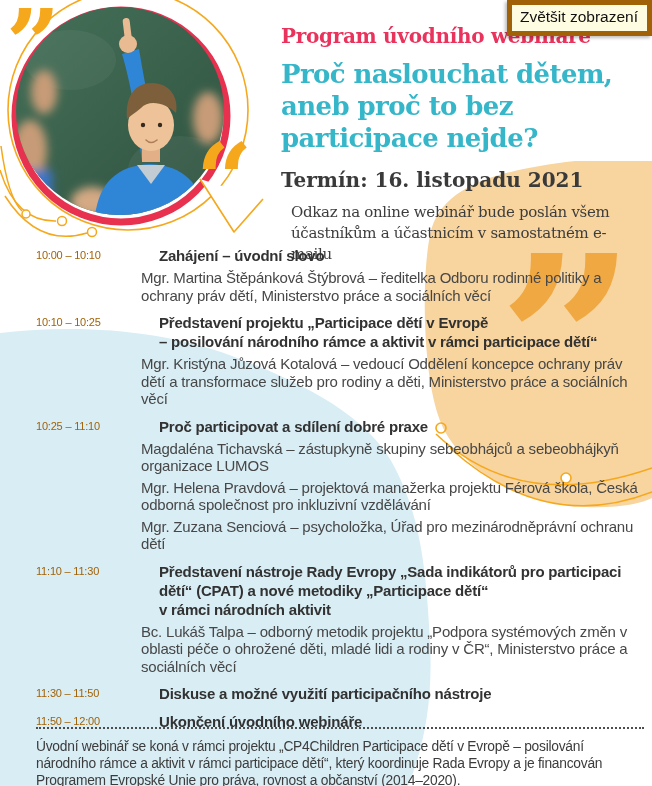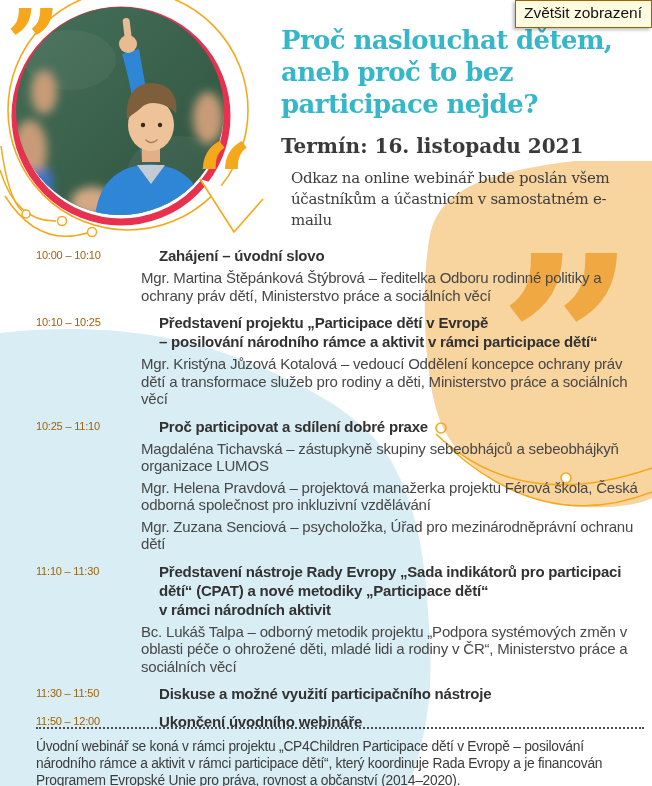--- a/index.html
+++ b/index.html
@@ -2,21 +2,21 @@
 <html><head>
 <meta charset="utf-8">
 <style>
   html,body{margin:0;padding:0;}
   .page{position:relative;width:652px;height:786px;background:#ffffff;overflow:hidden;
         font-family:"Liberation Sans","DejaVu Sans",sans-serif;}
   svg{display:block;}
   .layer{position:absolute;left:0;top:0;}
 
   
-  .tooltip{position:absolute;top:0;right:0;z-index:10;background:#fffde1;border:1px solid #a16207;
+  .tooltip{position:absolute;top:0;right:0;z-index:10;background:#fffde1;border:5px solid #a16207;
            box-shadow:-2px 2px 3px rgba(0,0,0,.25);padding:3px 9px 5px 8px;font-size:15.5px;color:#111;}
 
   
   .header{position:absolute;left:281px;top:24px;width:372px;z-index:3;}
   .kicker{font-family:"DejaVu Serif","Liberation Serif",serif;font-weight:bold;font-size:20px;
           color:#e9325c;margin:0 0 10px 0;letter-spacing:-.3px;}
   .title{font-family:"DejaVu Serif","Liberation Serif",serif;font-weight:bold;font-size:26px;
          line-height:32px;color:#35b6c9;margin:0 0 14px 0;white-space:pre-line;letter-spacing:-.6px;}
   .term{font-family:"DejaVu Serif","Liberation Serif",serif;font-weight:bold;font-size:20px;
         color:#3a3a3a;margin:0 0 5px 0;}
@@ -114,20 +114,21 @@
       <circle cx="92" cy="232" r="4.5" fill="#ffffff"></circle>
     </g>
 
     <text x="6" y="76" font-size="94" fill="#f5a81c" font-family="DejaVu Serif, Liberation Serif, serif" font-weight="bold">”</text>
     <text x="196" y="213" font-size="98" fill="#f5a81c" font-family="DejaVu Serif, Liberation Serif, serif" font-weight="bold">“</text>
   </svg>
 
   <div class="tooltip">Zvětšit zobrazení</div>
 
   <div class="header">
+    <h2 class="kicker">Program úvodního webináře</h2>
     <h1 class="title">Proč naslouchat dětem,
 aneb proč to bez
 participace nejde?</h1>
     <p class="term">Termín: 16. listopadu 2021</p>
     <p class="note">Odkaz na online webinář bude poslán všem
 účastníkům a účastnicím v samostatném e-mailu</p>
   </div>
 
   <div class="schedule">
 

